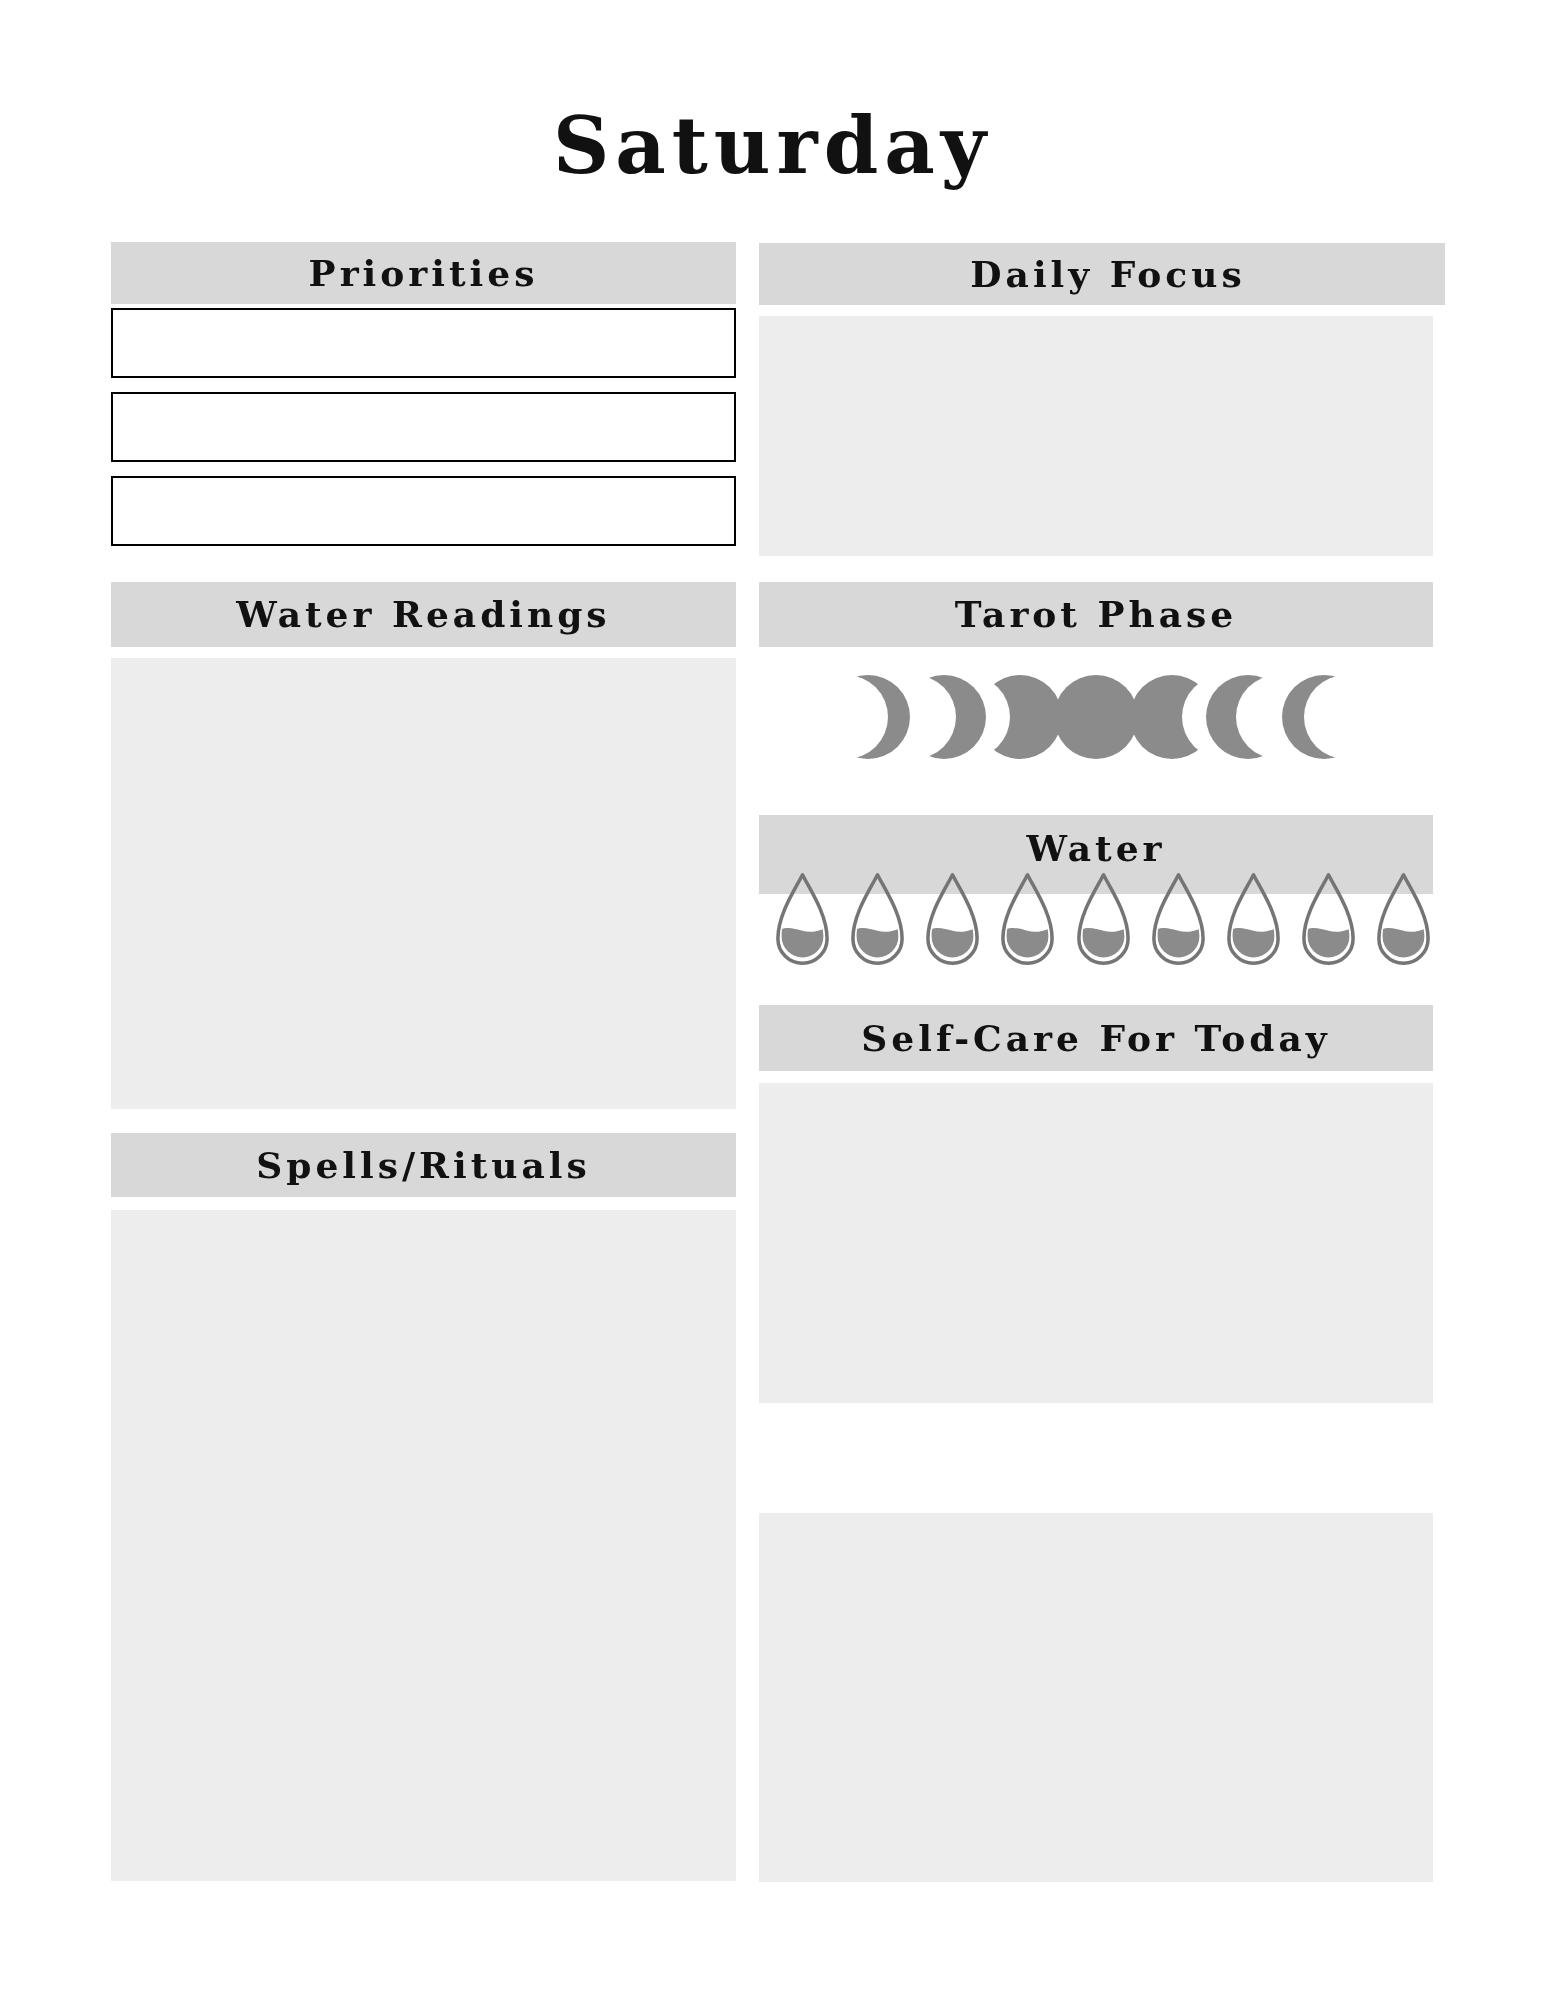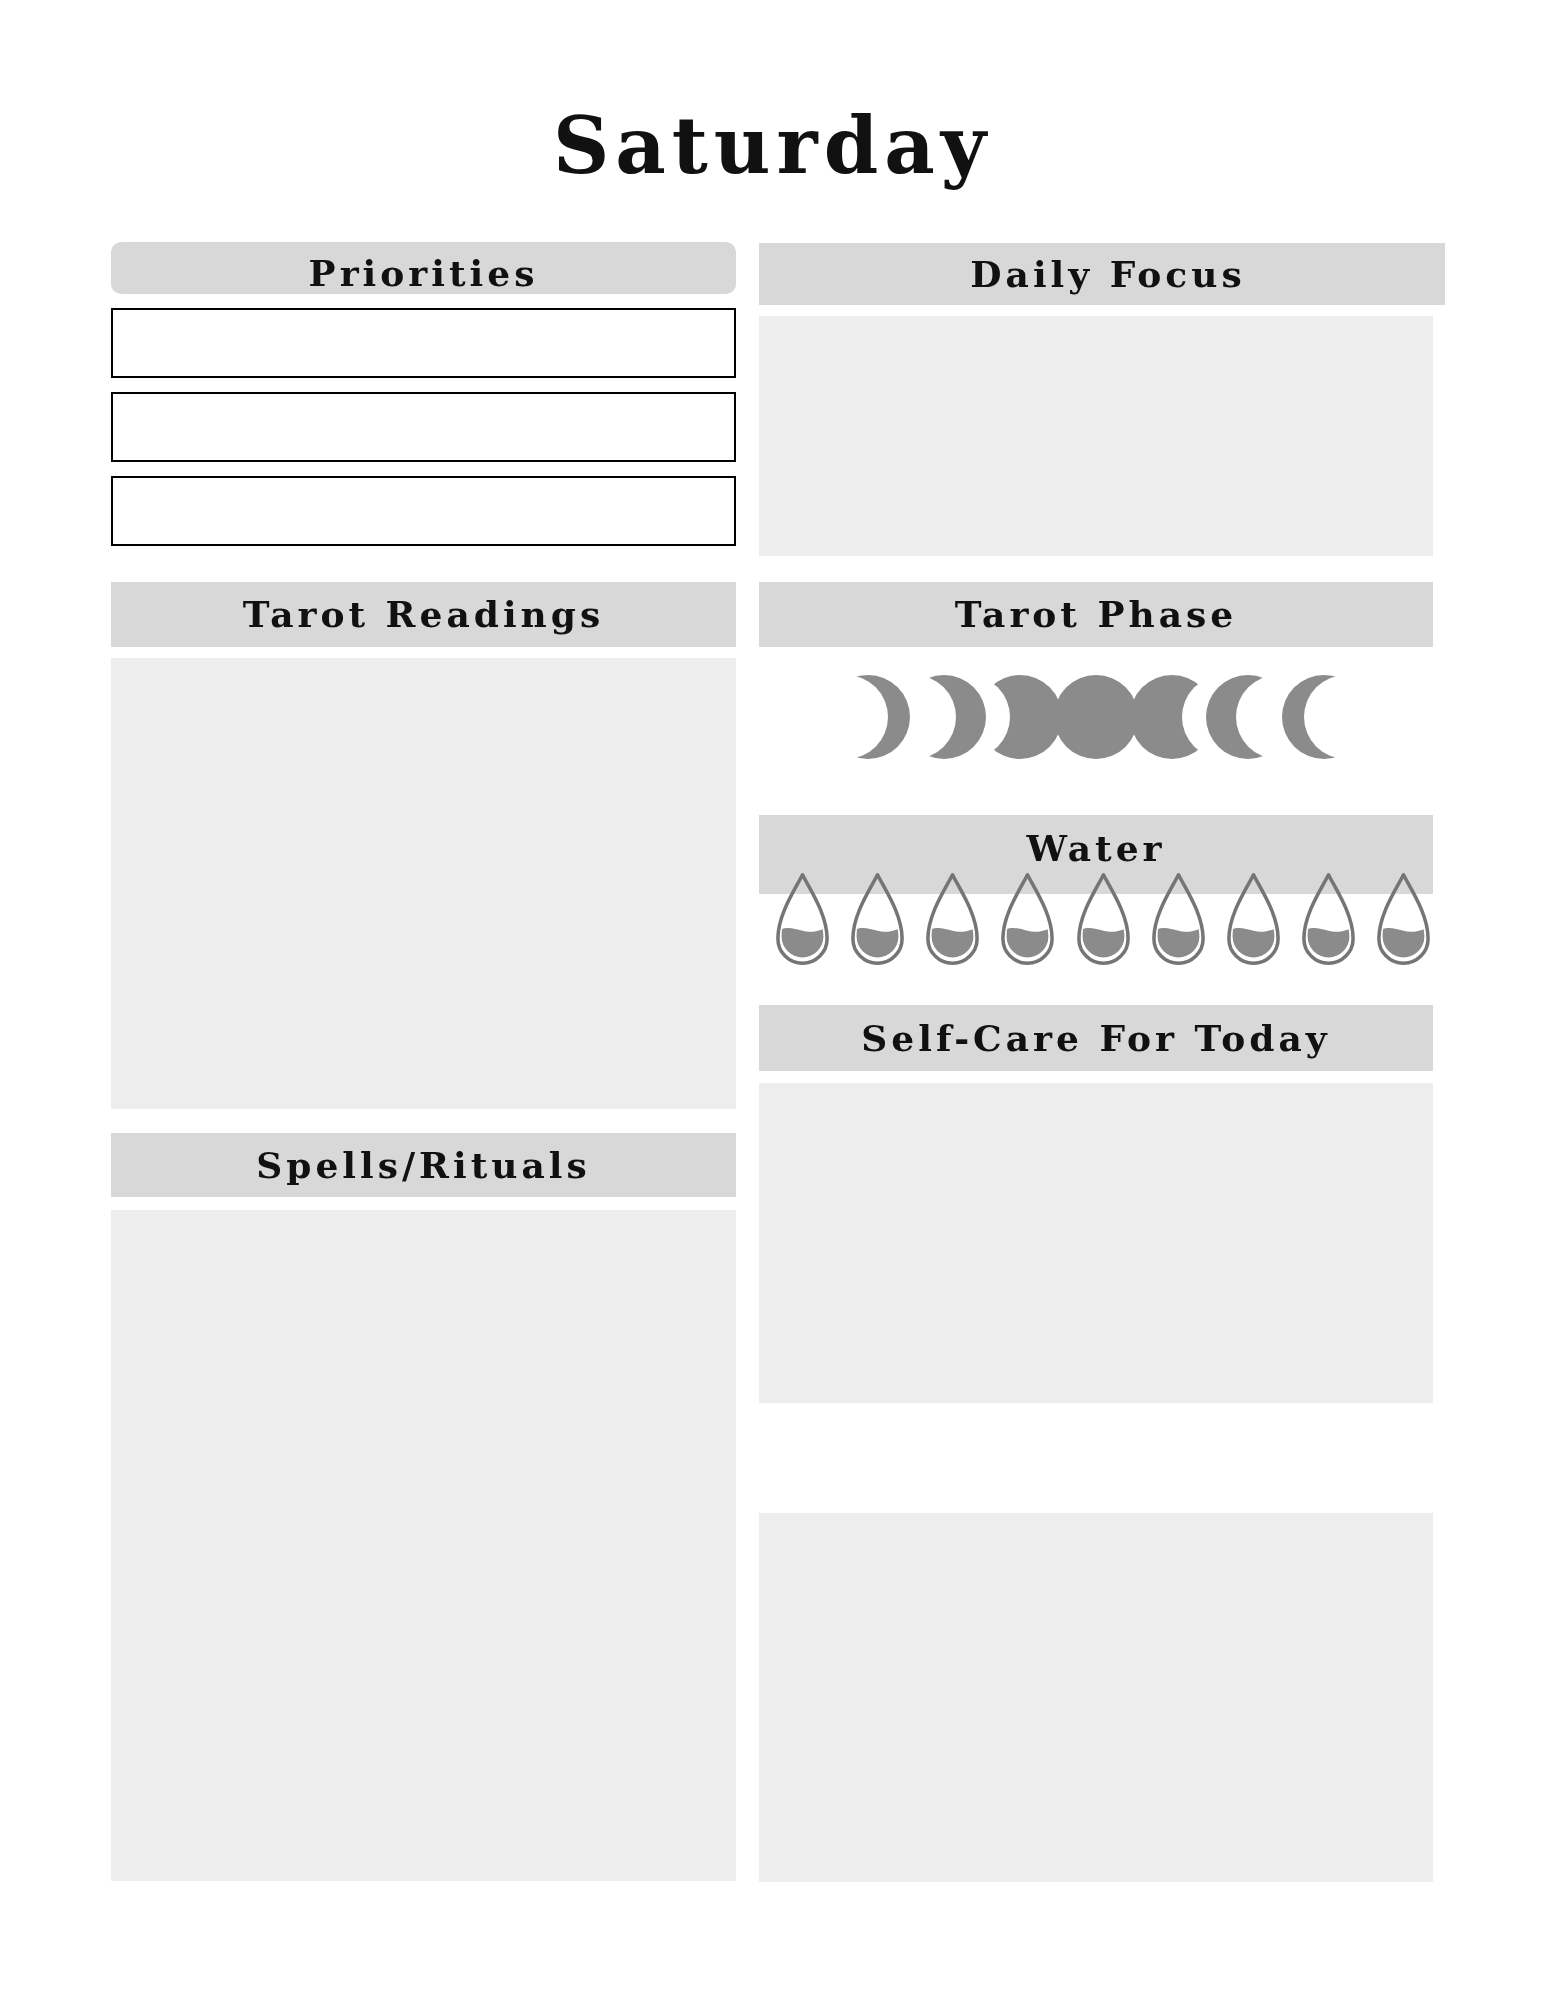--- a/index.html
+++ b/index.html
@@ -36,21 +36,21 @@
     position:absolute;
     left:111px;width:625px;height:70px;
     box-sizing:border-box;
     background:#ffffff;
     border:2px solid var(--priority-border,#000);
     font-family:"DejaVu Serif","Liberation Serif",serif;
     font-size:28px;
     padding:0 14px;
   }
   
-  .hdr-priorities{left:111px;top:242px;width:625px;height:52px;line-height:62px;border-radius:10px;}
+  .hdr-priorities{left:111px;top:242px;width:625px;height:62px;line-height:62px;}
   .pri-1{top:308px;} .pri-2{top:392px;} .pri-3{top:476px;}
   .hdr-tarot{left:111px;top:582px;width:625px;height:65px;line-height:65px;}
   .box-tarot{left:111px;top:658px;width:625px;height:451px;}
   .hdr-spells{left:111px;top:1133px;width:625px;height:64px;line-height:64px;}
   .box-spells{left:111px;top:1210px;width:625px;height:671px;}
   
   .hdr-df{left:759px;top:243px;width:674px;height:62px;line-height:62px;padding-left:12px;}
   .box-df{left:759px;top:316px;width:674px;height:240px;}
   .hdr-moon{left:759px;top:582px;width:674px;height:65px;line-height:65px;}
   .moon-row{
@@ -75,21 +75,21 @@
 
 <div class="page" style="--header-bar: #d8d8d8; --notes-box: #ededed; --text: #111111; --priority-border: #000000;">
 
   <h1 class="page-title">Saturday</h1>
 
   <div class="bar hdr-priorities">Priorities</div>
   <input class="priority-input pri-1" type="text" value="" style="">
   <input class="priority-input pri-2" type="text" value="" style="">
   <input class="priority-input pri-3" type="text" value="" style="">
 
-  <div class="bar hdr-tarot">Tarot Readings</div>
+  <div class="bar hdr-tarot">Water Readings</div>
   <div class="notes box-tarot"></div>
 
   <div class="bar hdr-spells">Spells/Rituals</div>
   <div class="notes box-spells"></div>
 
   <div class="bar hdr-df">Daily Focus</div>
   <div class="notes box-df"></div>
 
   <div class="bar hdr-moon">Tarot Phase</div>
   <div class="moon-row">

